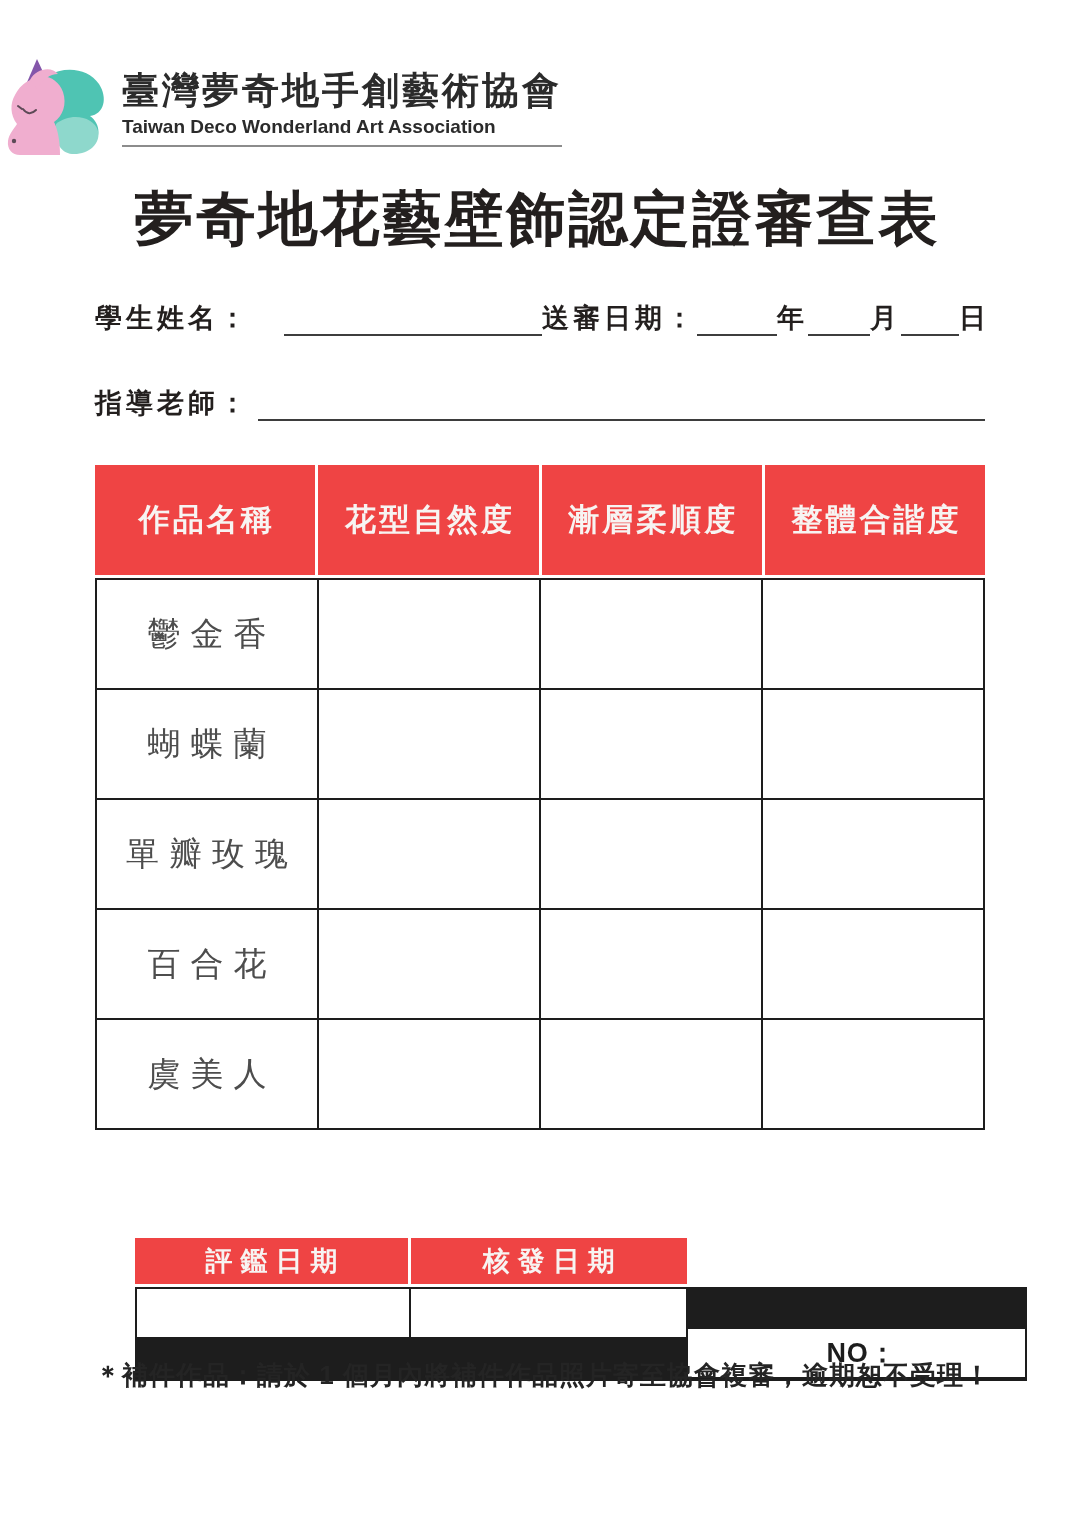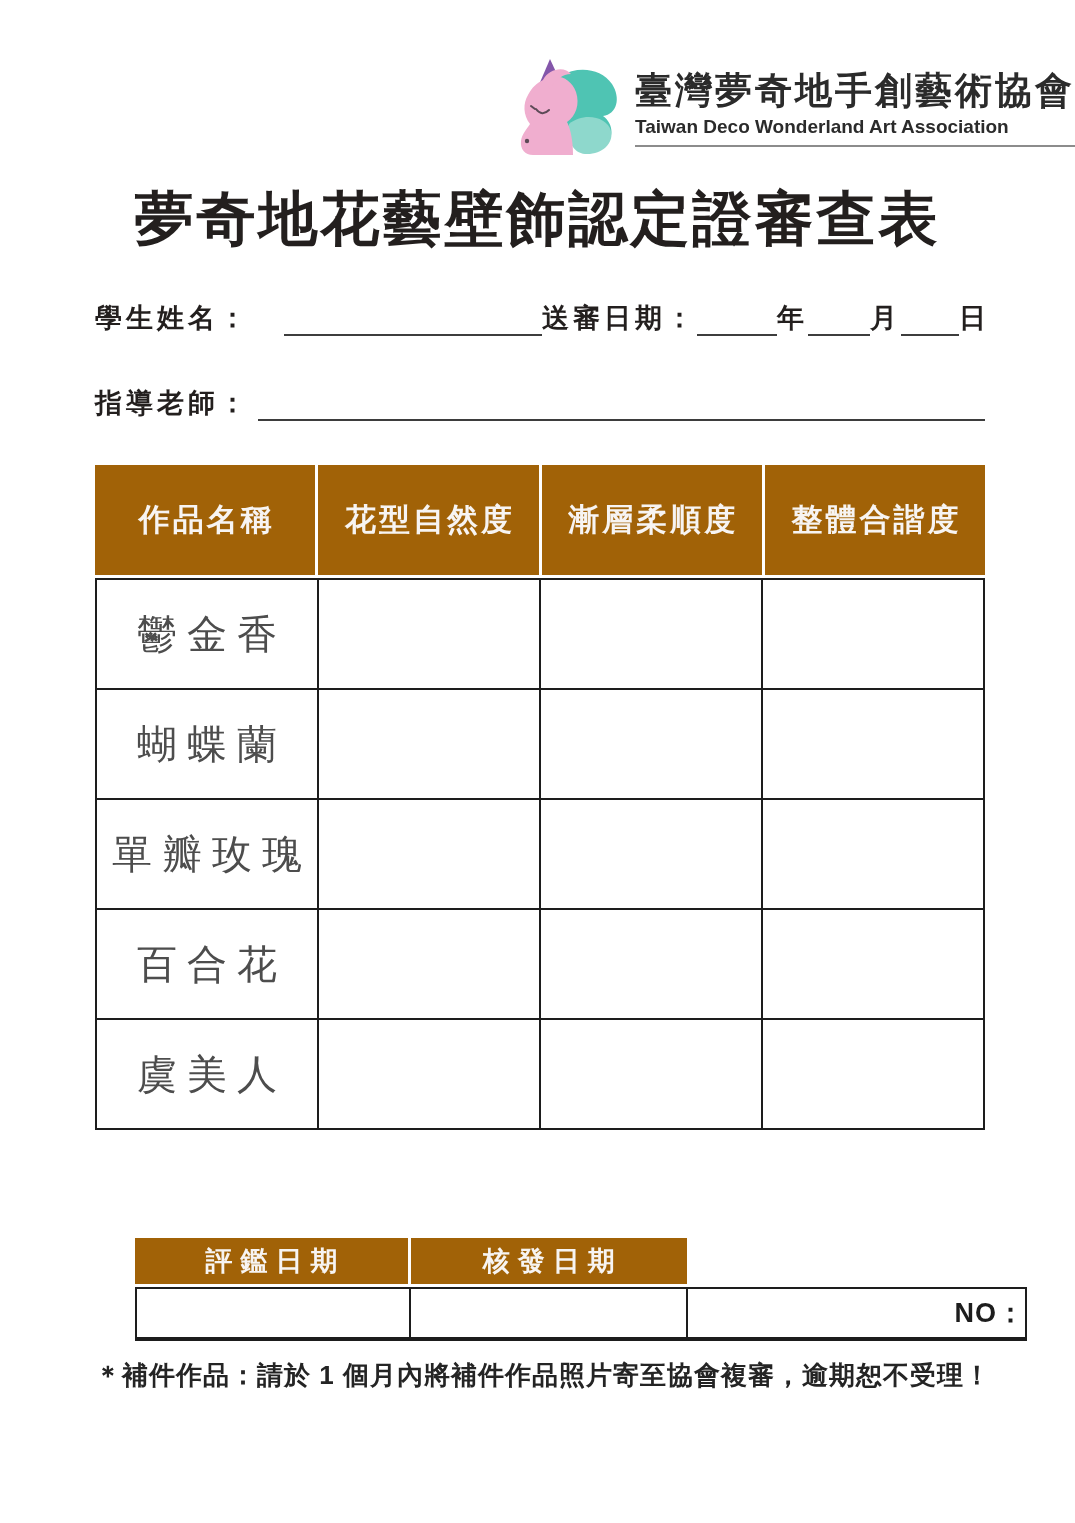--- a/index.html
+++ b/index.html
@@ -2,21 +2,21 @@
 <html><head>
 <meta charset="utf-8">
 <style>
   html,body{margin:0;padding:0;background:#ffffff;}
   .page{
     position:relative;width:1075px;height:1523px;background:#ffffff;
     overflow:hidden;font-family:"Liberation Sans","DejaVu Sans",sans-serif;color:#231f1e;
   }
 
   
-  .logo-row{position:absolute;top:58px;left:0;width:100%;display:flex;justify-content:flex-end;align-items:flex-start;gap:10px;}
+  .logo-row{position:absolute;top:58px;left:0;width:100%;display:flex;justify-content:flex-start;align-items:flex-start;gap:10px;}
   .unicorn{width:112px;height:104px;flex:0 0 auto;}
   .org-text{padding-top:14px;}
   .org-zh{font-size:37px;font-weight:bold;letter-spacing:3px;line-height:1;color:#2b2b2b;}
   .org-en{font-size:19px;font-weight:bold;line-height:1;margin-top:8px;color:#2b2b2b;}
   .org-underline{height:0;border-top:2px solid #8c8c8c;margin-top:9px;}
 
   
   .title{
     position:absolute;top:186px;left:0;width:100%;margin:0;text-align:center;
     font-family:"Liberation Serif","DejaVu Serif",serif;font-weight:bold;
@@ -38,42 +38,42 @@
   .blank-student{width:258px;margin-left:6px;}
   .blank-year{width:80px;}
   .blank-month{width:62px;}
   .blank-day{width:58px;}
   .blank-teacher{flex:1;margin-left:8px;}
 
   
   .score-table{position:absolute;top:465px;left:95px;width:890px;}
   .thead{display:grid;grid-template-columns:repeat(4,1fr);column-gap:3px;}
   .hcell{
-    background:#a16207;color:#f7f4f2;display:flex;align-items:center;justify-content:center;
+    background:#ef4444;color:#f7f4f2;display:flex;align-items:center;justify-content:center;
     font-weight:bold;font-size:31px;letter-spacing:3px;padding-left:3px;
   }
   .thead .hcell{height:110px;}
   .tbody{
     margin-top:3px;display:grid;grid-template-columns:repeat(4,1fr);
     gap:2px;background:#1d1d1d;border:2px solid #1d1d1d;
   }
   .cell{background:#ffffff;display:flex;align-items:center;justify-content:center;}
   .tbody .cell{height:108px;}
-  .cell.name{font-size:40px;letter-spacing:10px;padding-left:10px;color:#4d4d4d;}
+  .cell.name{font-size:33px;letter-spacing:10px;padding-left:10px;color:#4d4d4d;}
 
   
   .cert-table{position:absolute;top:1238px;left:95px;width:892px;padding-left:40px;}
   .cert-head{display:grid;grid-template-columns:274fr 277fr 339fr;column-gap:3px;}
   .cert-head .hcell{height:46px;font-size:27px;letter-spacing:8px;padding-left:8px;}
   .cert-body{
     margin-top:3px;display:grid;grid-template-columns:274fr 277fr 339fr;
     gap:2px;background:#1d1d1d;border:2px solid #1d1d1d;border-bottom-width:4px;
   }
   .cert-body .cell{height:48px;}
-  .cell.no-cell{justify-content:flex-end;padding-left:10px;font-size:27px;font-weight:600;letter-spacing:1px;color:#1d1d1d;}
+  .cell.no-cell{justify-content:center;padding-left:10px;font-size:27px;font-weight:600;letter-spacing:1px;color:#1d1d1d;margin-top:40px;}
 
   
   .footnote{
     position:absolute;top:1358px;left:95px;width:940px;margin:0;
     font-size:26px;font-weight:bold;letter-spacing:1px;color:#242424;
   }
 </style>
 </head>
 <body>
 

